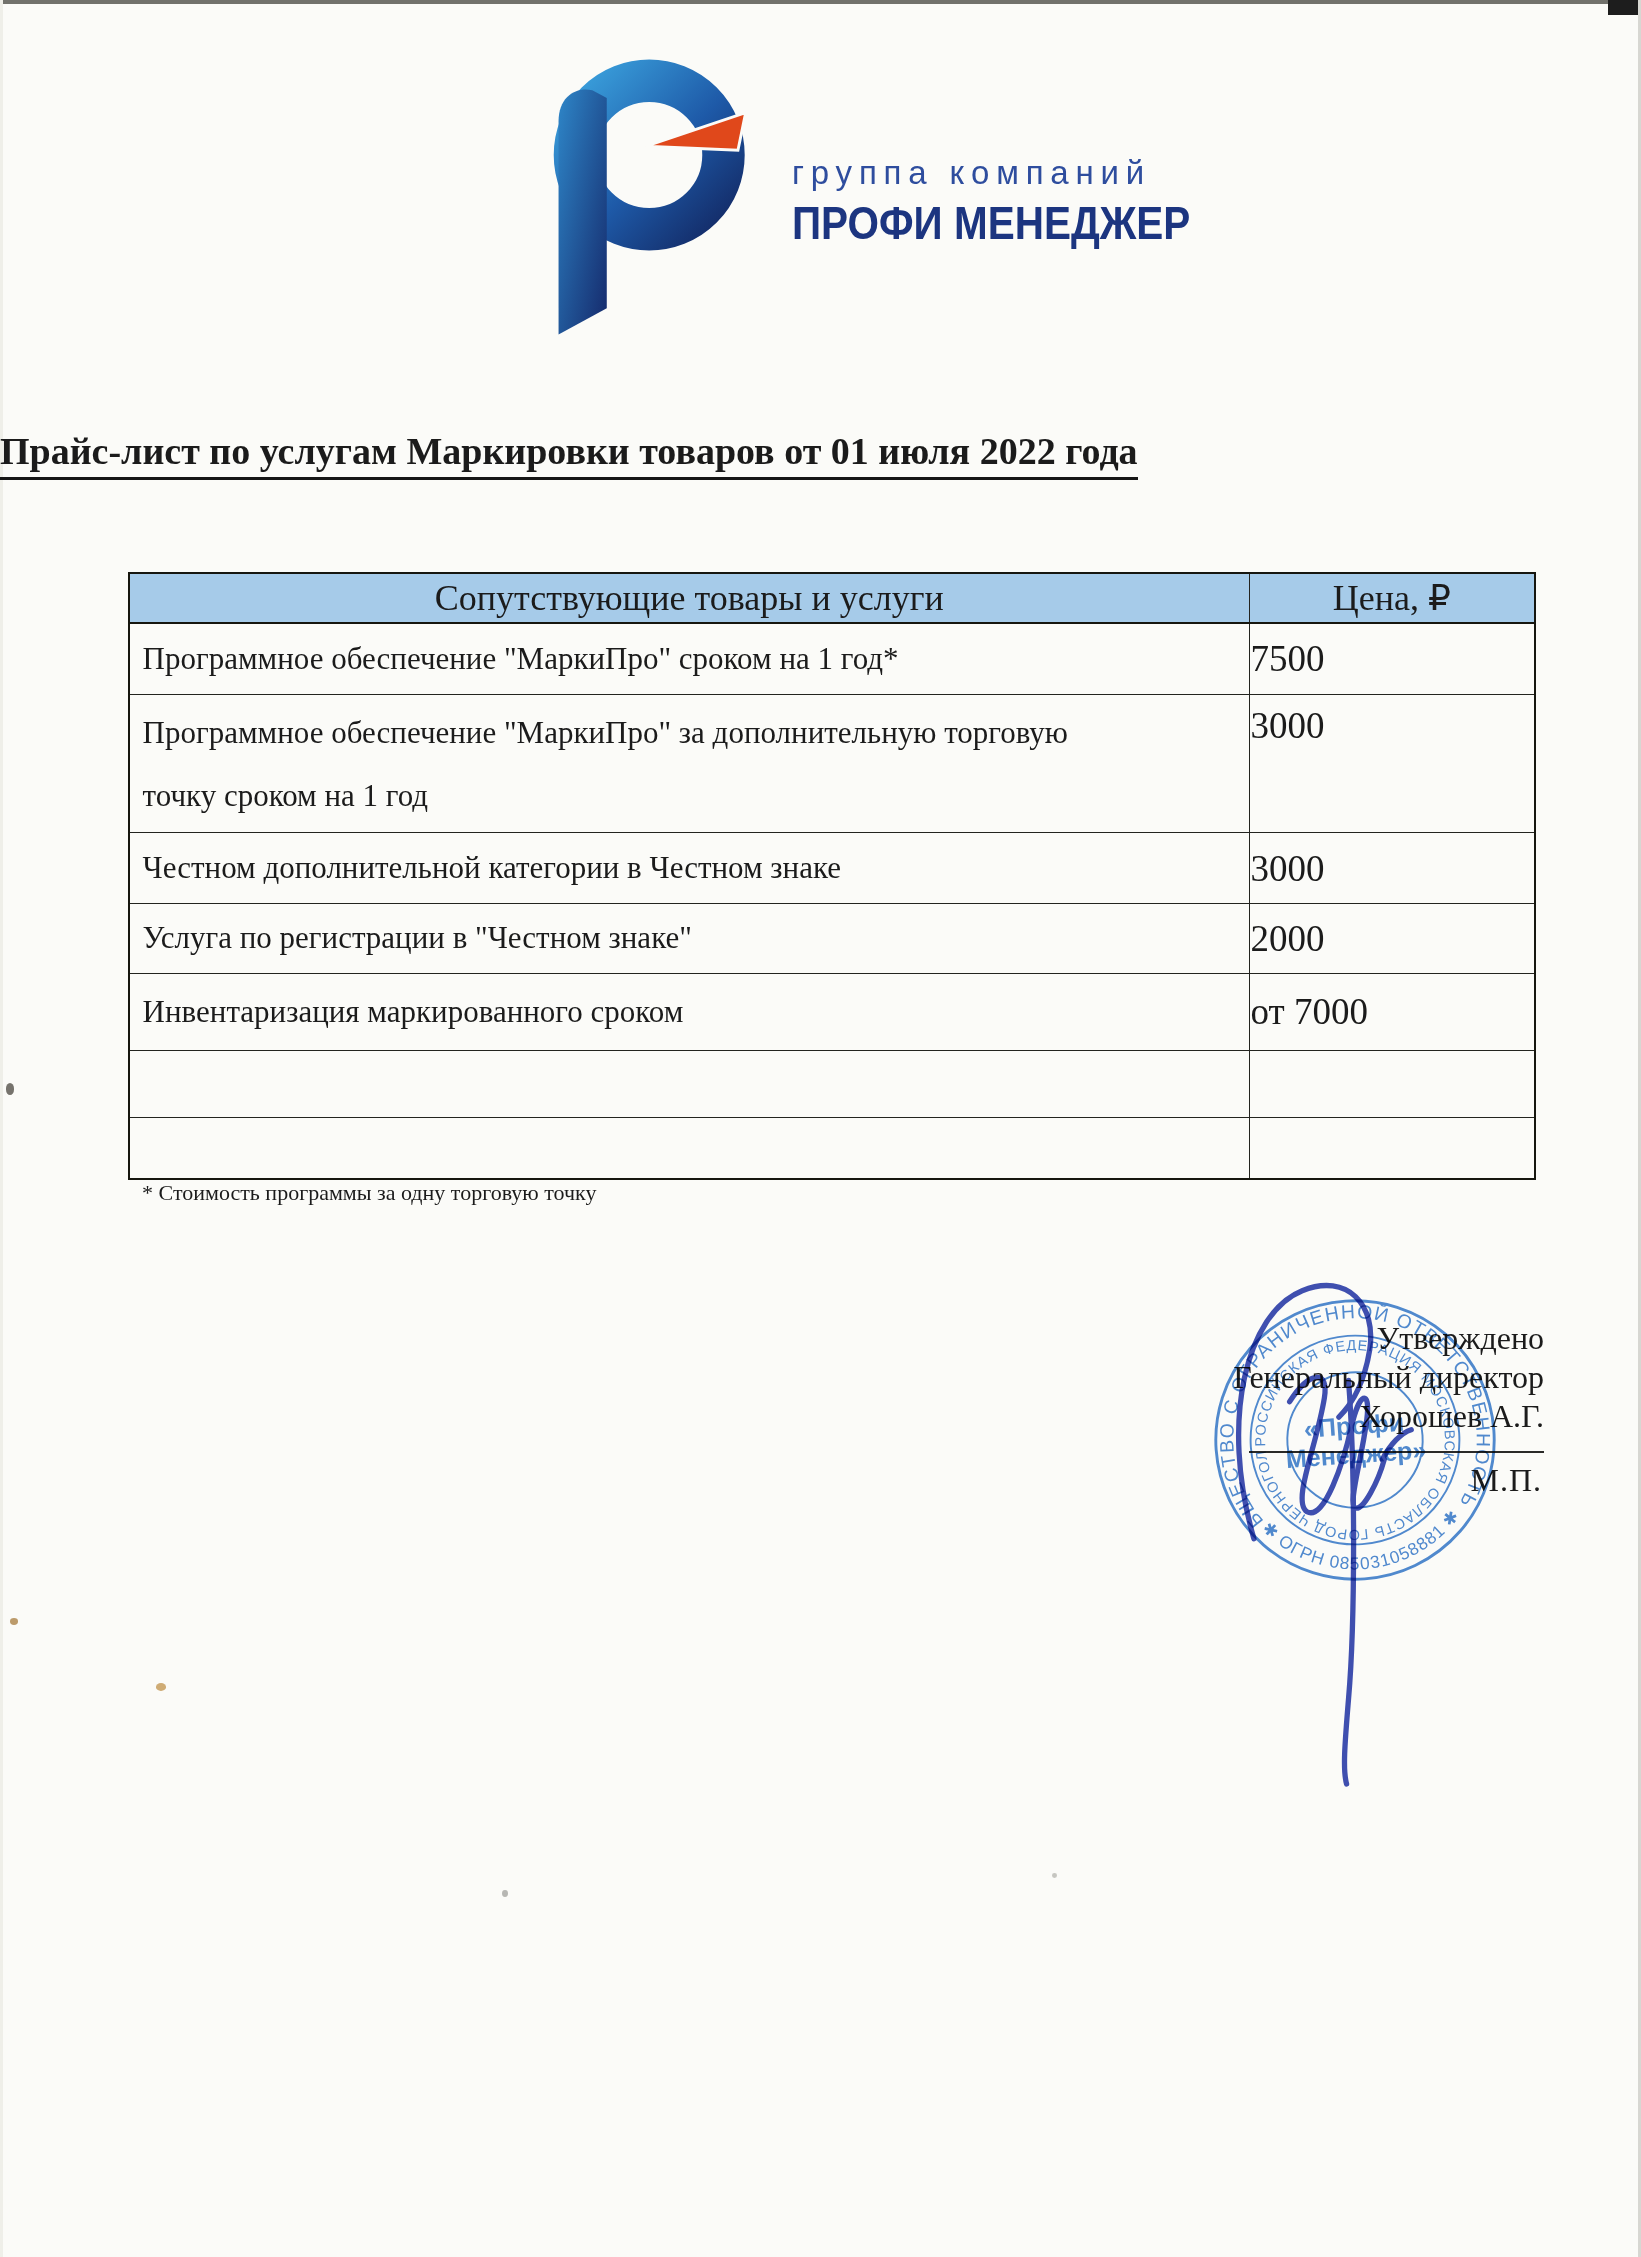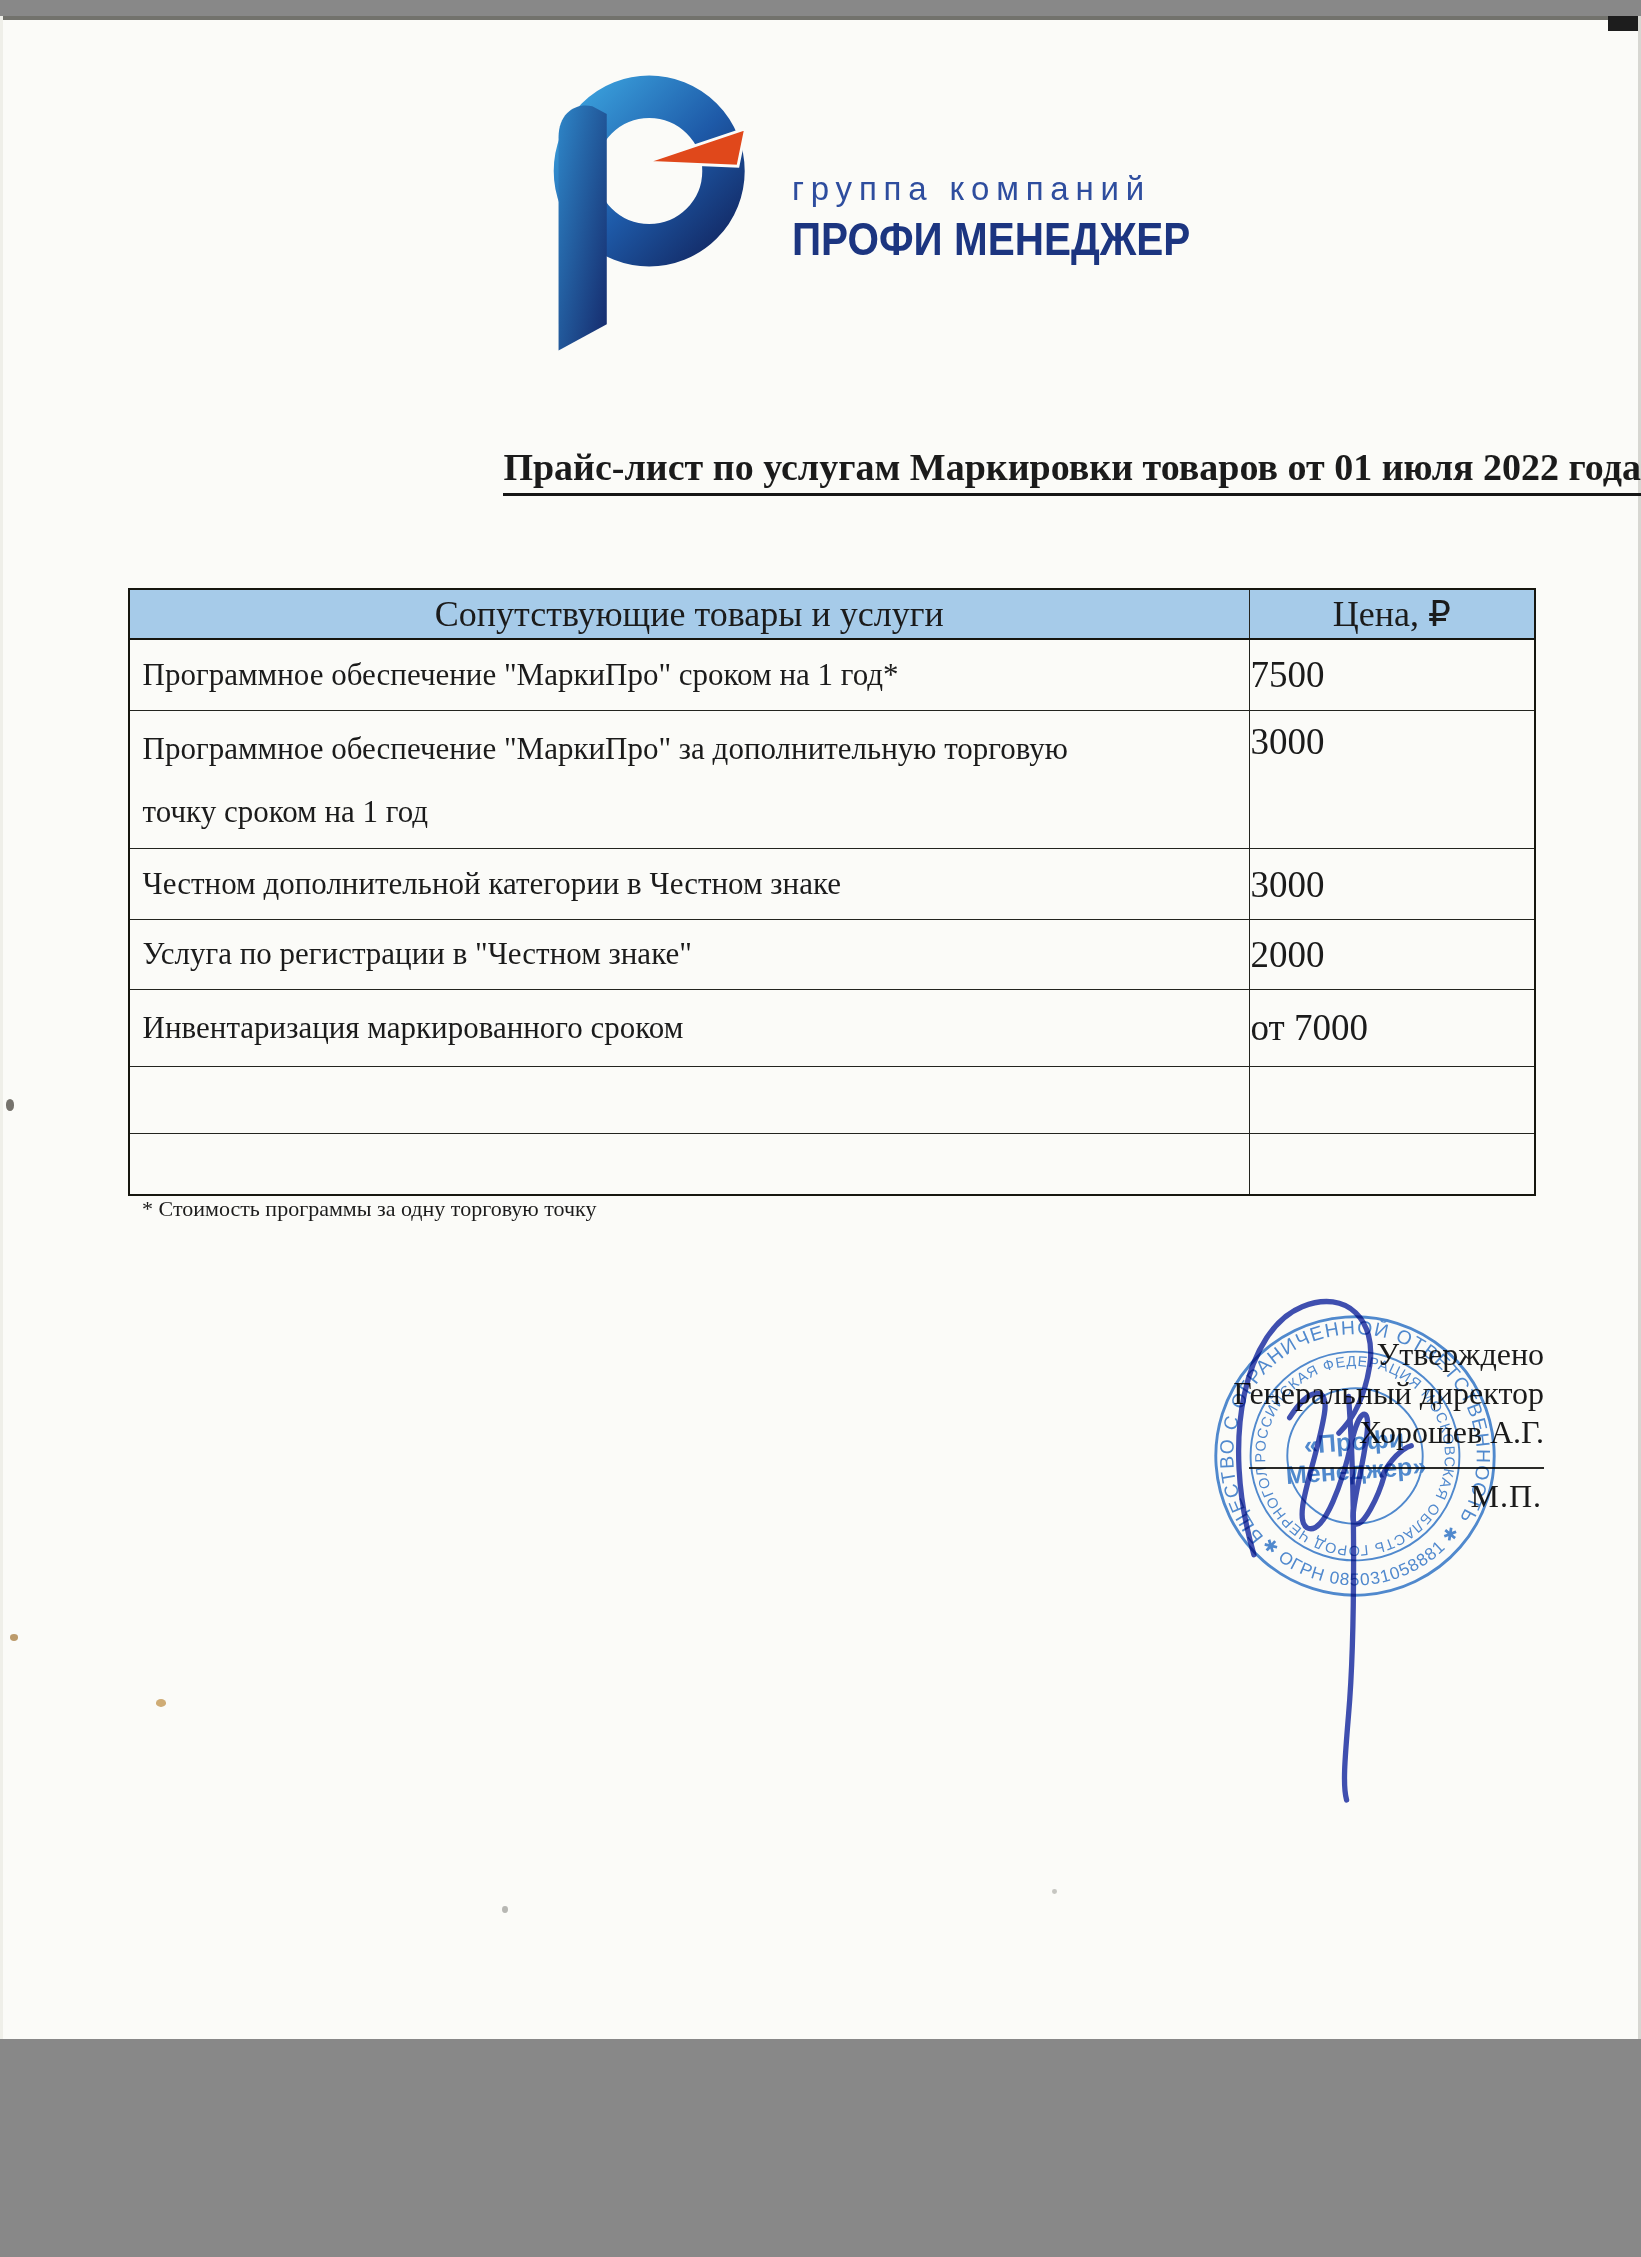--- a/index.html
+++ b/index.html
@@ -1,36 +1,36 @@
 <!DOCTYPE html>
 <html><head>
 <meta charset="utf-8">
 <style>
   html,body{margin:0;padding:0;background:#888;}
-  .page{position:relative;width:1641px;height:2023px;margin:16px auto;background:#fbfbf8;overflow:hidden;
+  .page{position:relative;width:1641px;height:2257px;margin:0 auto;background:#fbfbf8;overflow:hidden;
         font-family:"Liberation Serif","DejaVu Serif",serif;color:#1b1b1b;}
   
   .top-strip{position:absolute;left:0;top:0;width:100%;height:3.9px;background:#44443e;opacity:.75;}
   .corner-block{position:absolute;right:0;top:0;width:33px;height:14.5px;background:#1d1d1d;}
   .right-line{position:absolute;right:0;top:0;width:2.9px;height:100%;background:#d7d7d2;}
   .left-line{position:absolute;left:0;top:0;width:2.9px;height:100%;background:#efefe9;}
   .speck{position:absolute;border-radius:50%;}
   .sp1{left:5.8px;top:1083px;width:8.7px;height:11.6px;background:#55514a;opacity:.8;}
   .sp2{left:9.7px;top:1618px;width:8.7px;height:6.8px;background:#b08a52;opacity:.85;}
   .sp3{left:156px;top:1683px;width:9.7px;height:7.7px;background:#c79d5e;opacity:.85;}
   .sp4{left:502px;top:1890px;width:5.8px;height:6.8px;background:#8b8b85;opacity:.6;}
   .sp5{left:1052px;top:1873px;width:4.8px;height:4.8px;background:#9a9a93;opacity:.55;}
   
   .logo-mark{position:absolute;left:544px;top:46px;width:222px;height:299px;}
   .logo-text{position:absolute;left:792px;top:154px;width:415px;font-family:"Liberation Sans","DejaVu Sans",sans-serif;}
   .logo-group{font-size:33px;letter-spacing:6.8px;color:#2e4d9e;}
   .logo-name{margin-top:3.9px;font-size:46px;font-weight:800;letter-spacing:0px;color:#1c3580;
              transform:scaleX(.88);transform-origin:left;white-space:nowrap;}
   
-  .doc-title{position:absolute;left:0;top:429px;width:1641px;margin:0;text-align:right;
+  .doc-title{position:absolute;left:0;top:429px;width:1641px;margin:0;text-align:left;
              font-size:38px;font-weight:bold;}
   .doc-title span{border-bottom:3.9px solid #161616;padding-bottom:4.8px;}
   
   .price-table{position:absolute;left:128px;top:572px;width:1406px;border-collapse:collapse;table-layout:fixed;
                font-family:"Liberation Serif","DejaVu Sans",serif;}
   .price-table col.c1{width:1120px;} .price-table col.c2{width:286px;}
   .price-table th,.price-table td{border:1.9px solid #23241f;}
   .price-table{border:2.9px solid #16160f;}
   .hrow th{background:#a6cbe9;height:46px;font-weight:normal;font-size:36px;border-bottom:2.9px solid #16160f;}
   td.service{font-size:31px;padding:3.9px 9.7px 3.9px 12.6px;vertical-align:middle;line-height:1.25;}

